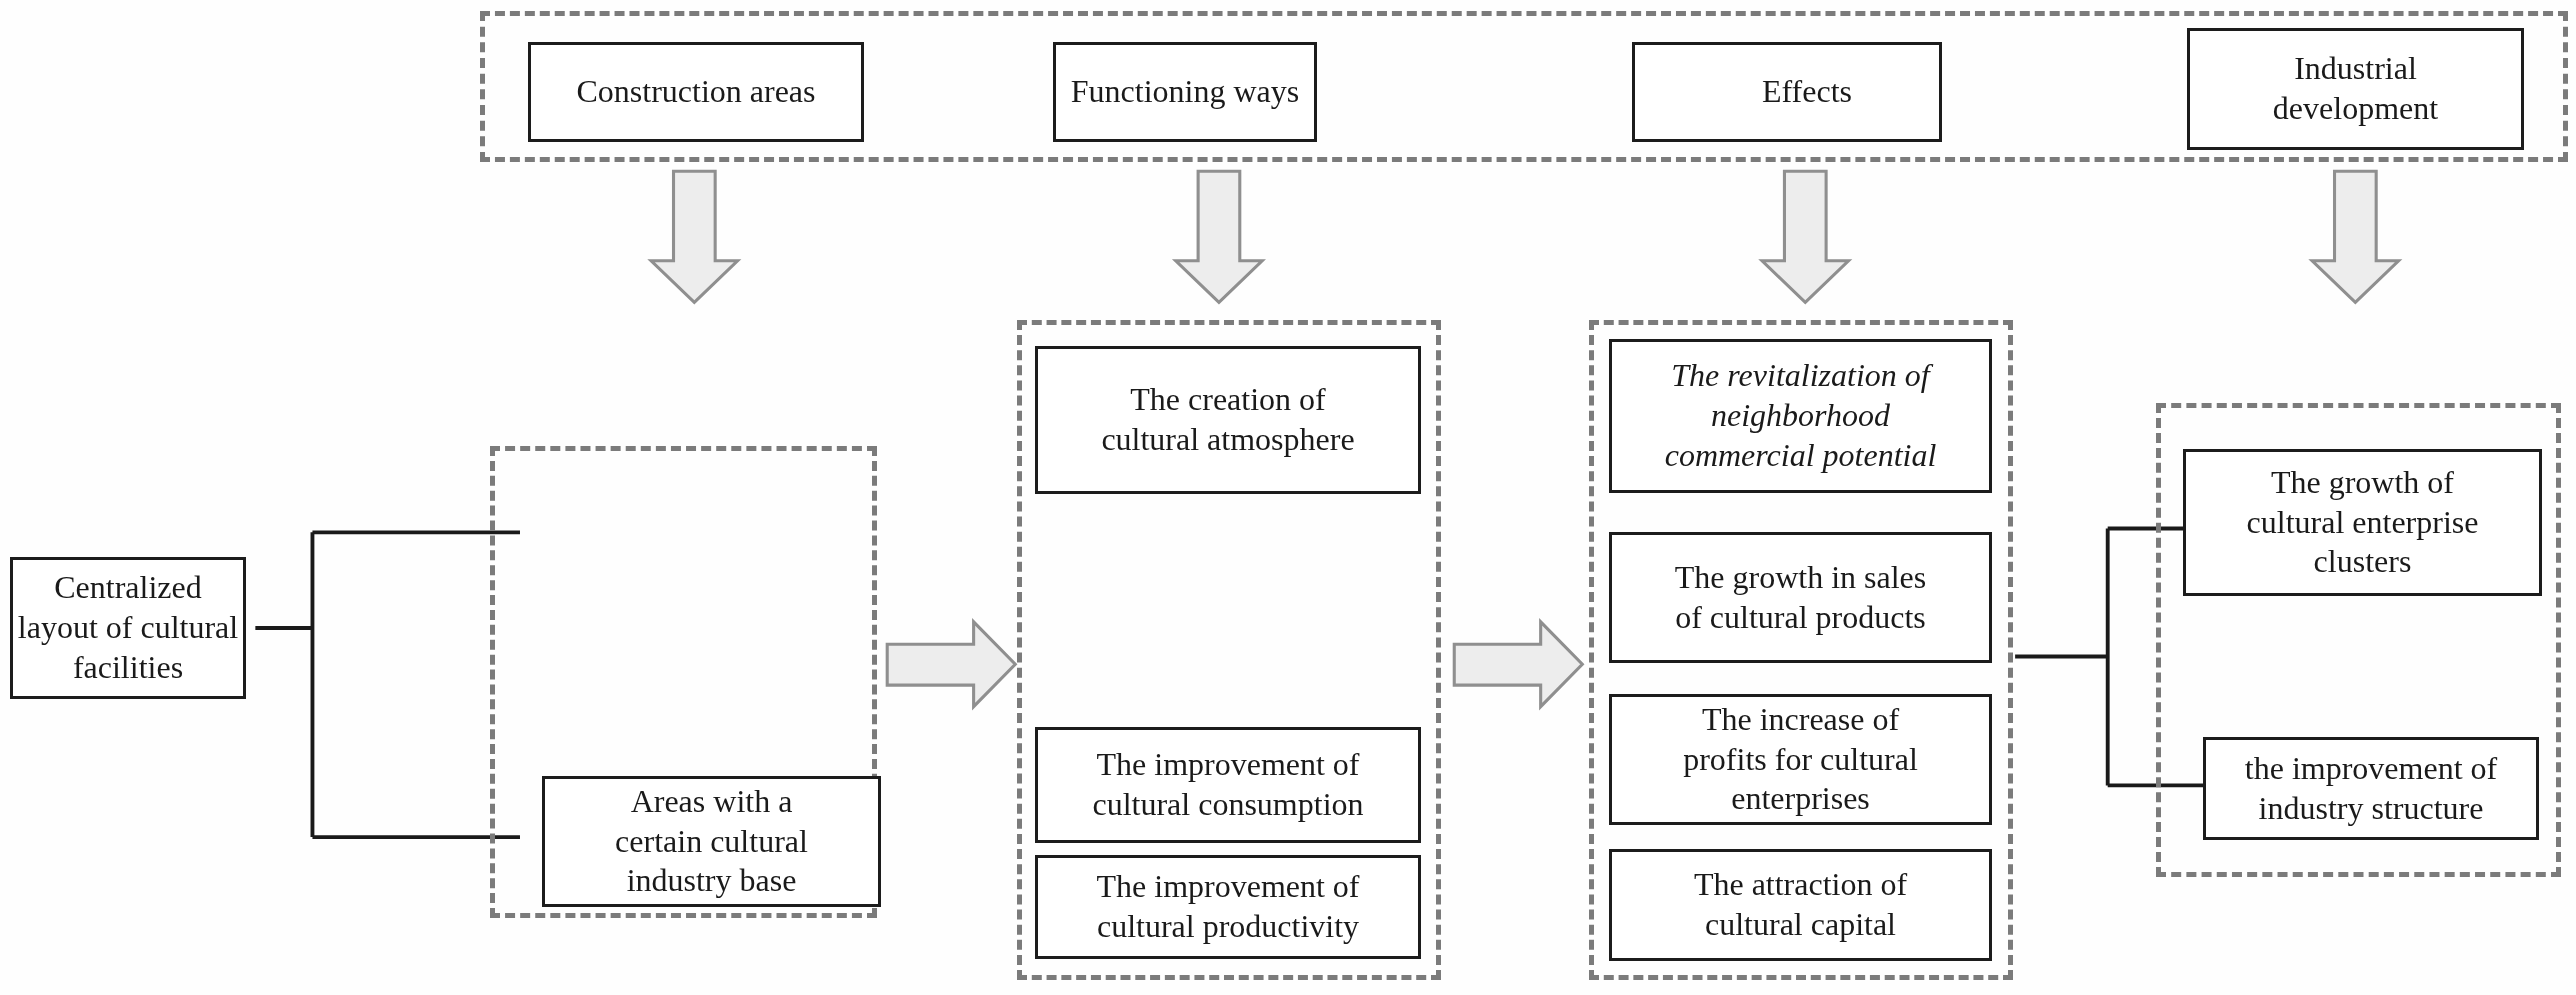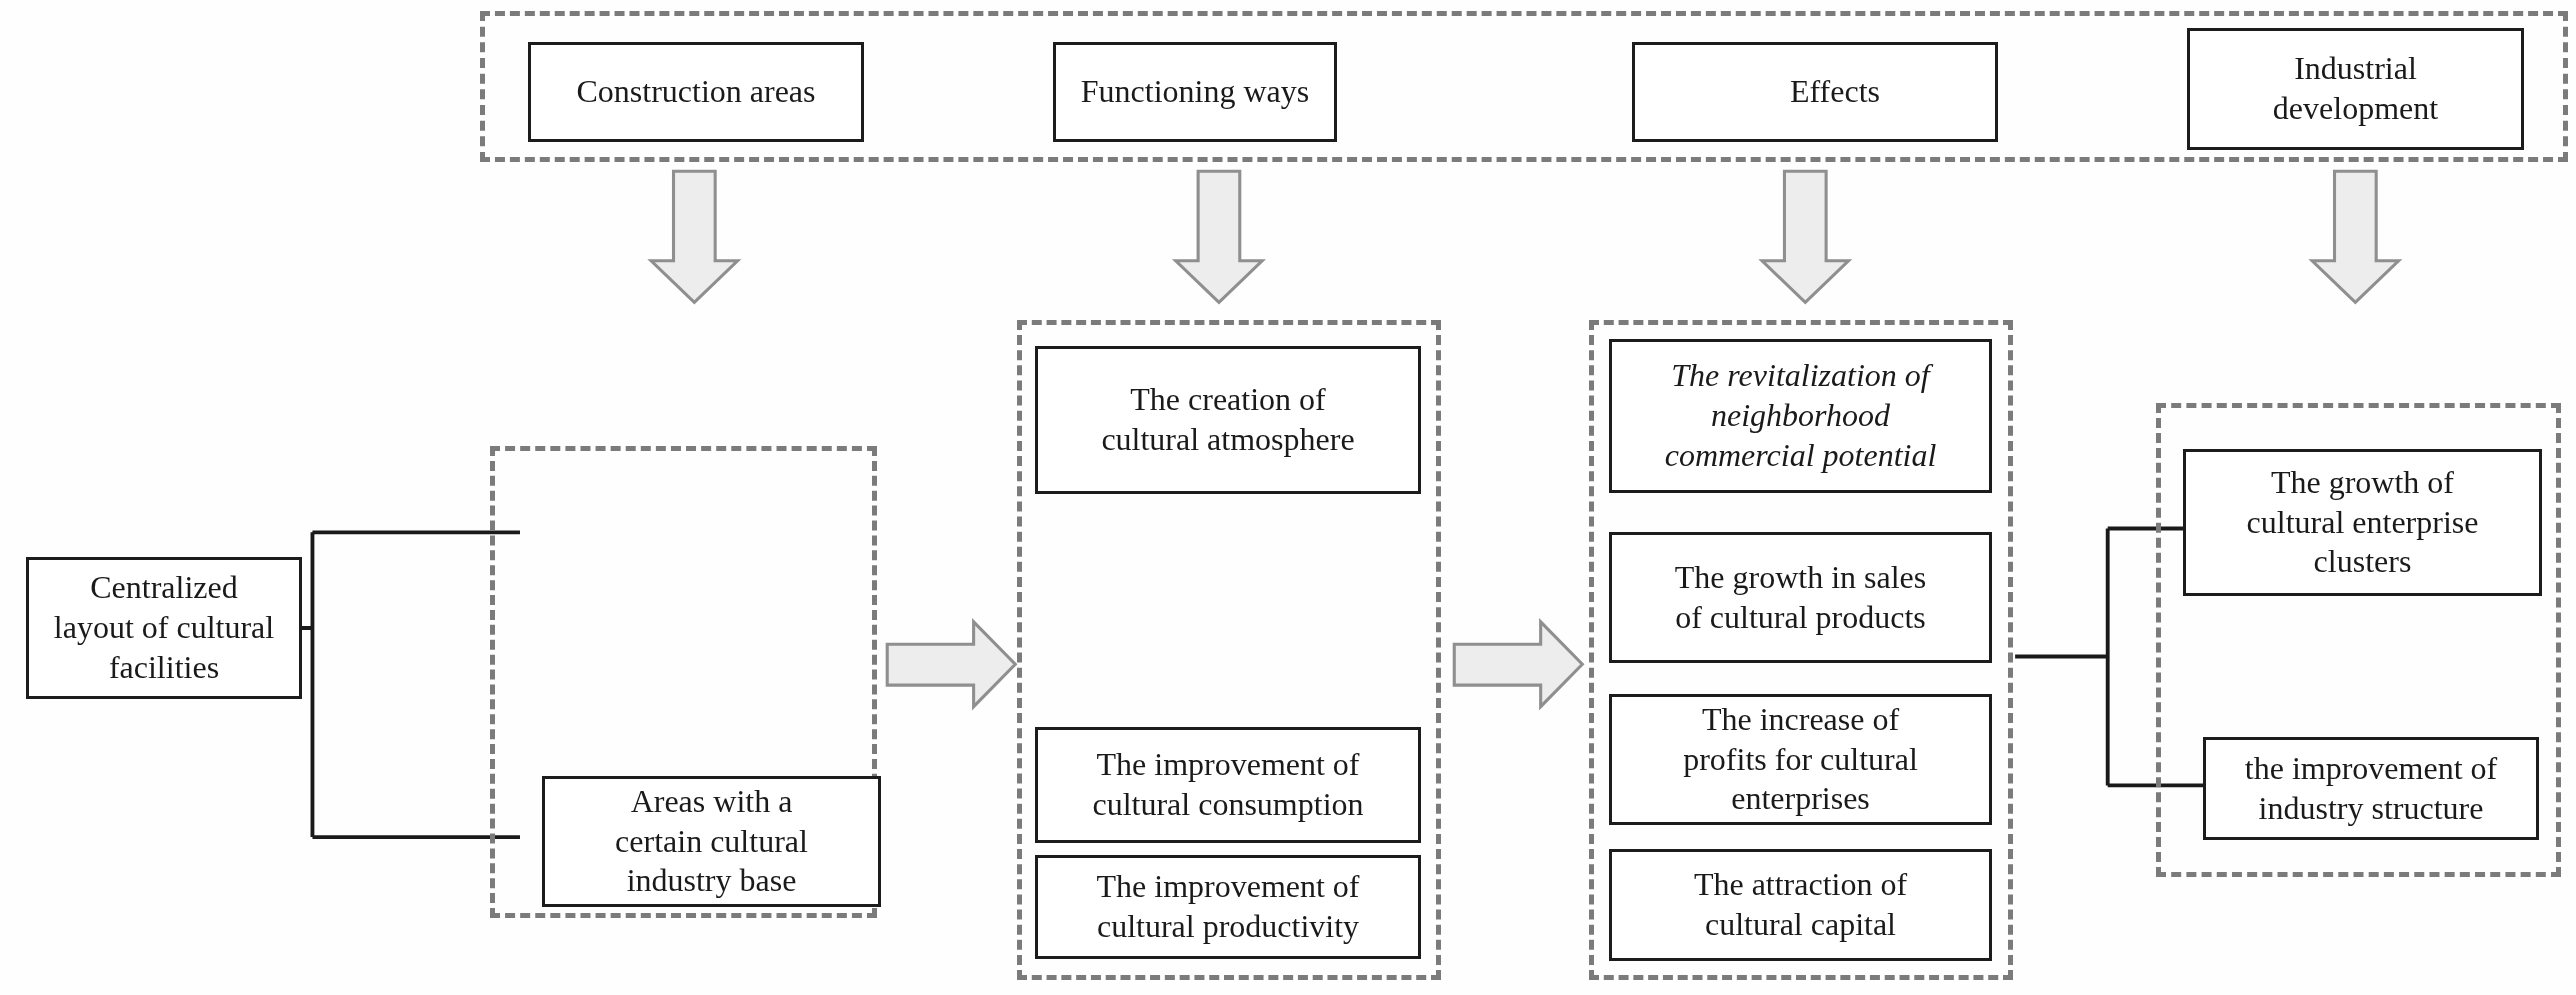--- a/index.html
+++ b/index.html
@@ -77,34 +77,34 @@
     <polygon class="block-arrow" points="1150,835 1262,835 1262,806 1316,861 1262,916 1262,888 1150,888"></polygon>
     <polygon class="block-arrow" points="1885,835 1997,835 1997,806 2051,861 1997,916 1997,888 1885,888"></polygon>
   </svg>
 
   <div class="dashed-group" style="left:480px; top:10.8px; width:2088px; height:151px;"></div>
 
   <div class="box" style="left:528px; top:42px; width:336px; height:100px;">
     <span>Construction areas</span>
   </div>
 
-  <div class="box" style="left:1053px; top:42px; width:284px; height:100px;">
+  <div class="box" style="left:1053px; top:42px; width:264px; height:100px;">
     <span>Functioning ways</span>
   </div>
 
-  <div class="box" style="left:1632px; top:42px; width:366px; height:100px;padding-left:40px;">
+  <div class="box" style="left:1632px; top:42px; width:310px; height:100px;padding-left:40px;">
     <span>Effects</span>
   </div>
 
   <div class="box" style="left:2187px; top:28px; width:337px; height:122px;">
     <span>Industrial
 development</span>
   </div>
 
-  <div class="box" style="left:26px; top:557px; width:276px; height:142px;">
+  <div class="box" style="left:10px; top:557px; width:236px; height:142px;">
     <span>Centralized
 layout of cultural
 facilities</span>
   </div>
 
   <div class="dashed-group" style="left:490px; top:446px; width:387px; height:472px;"></div>
 
 
   <div class="box" style="left:518px; top:776px; width:339px; height:131px;margin-left:24px;">
     <span>Areas with a

